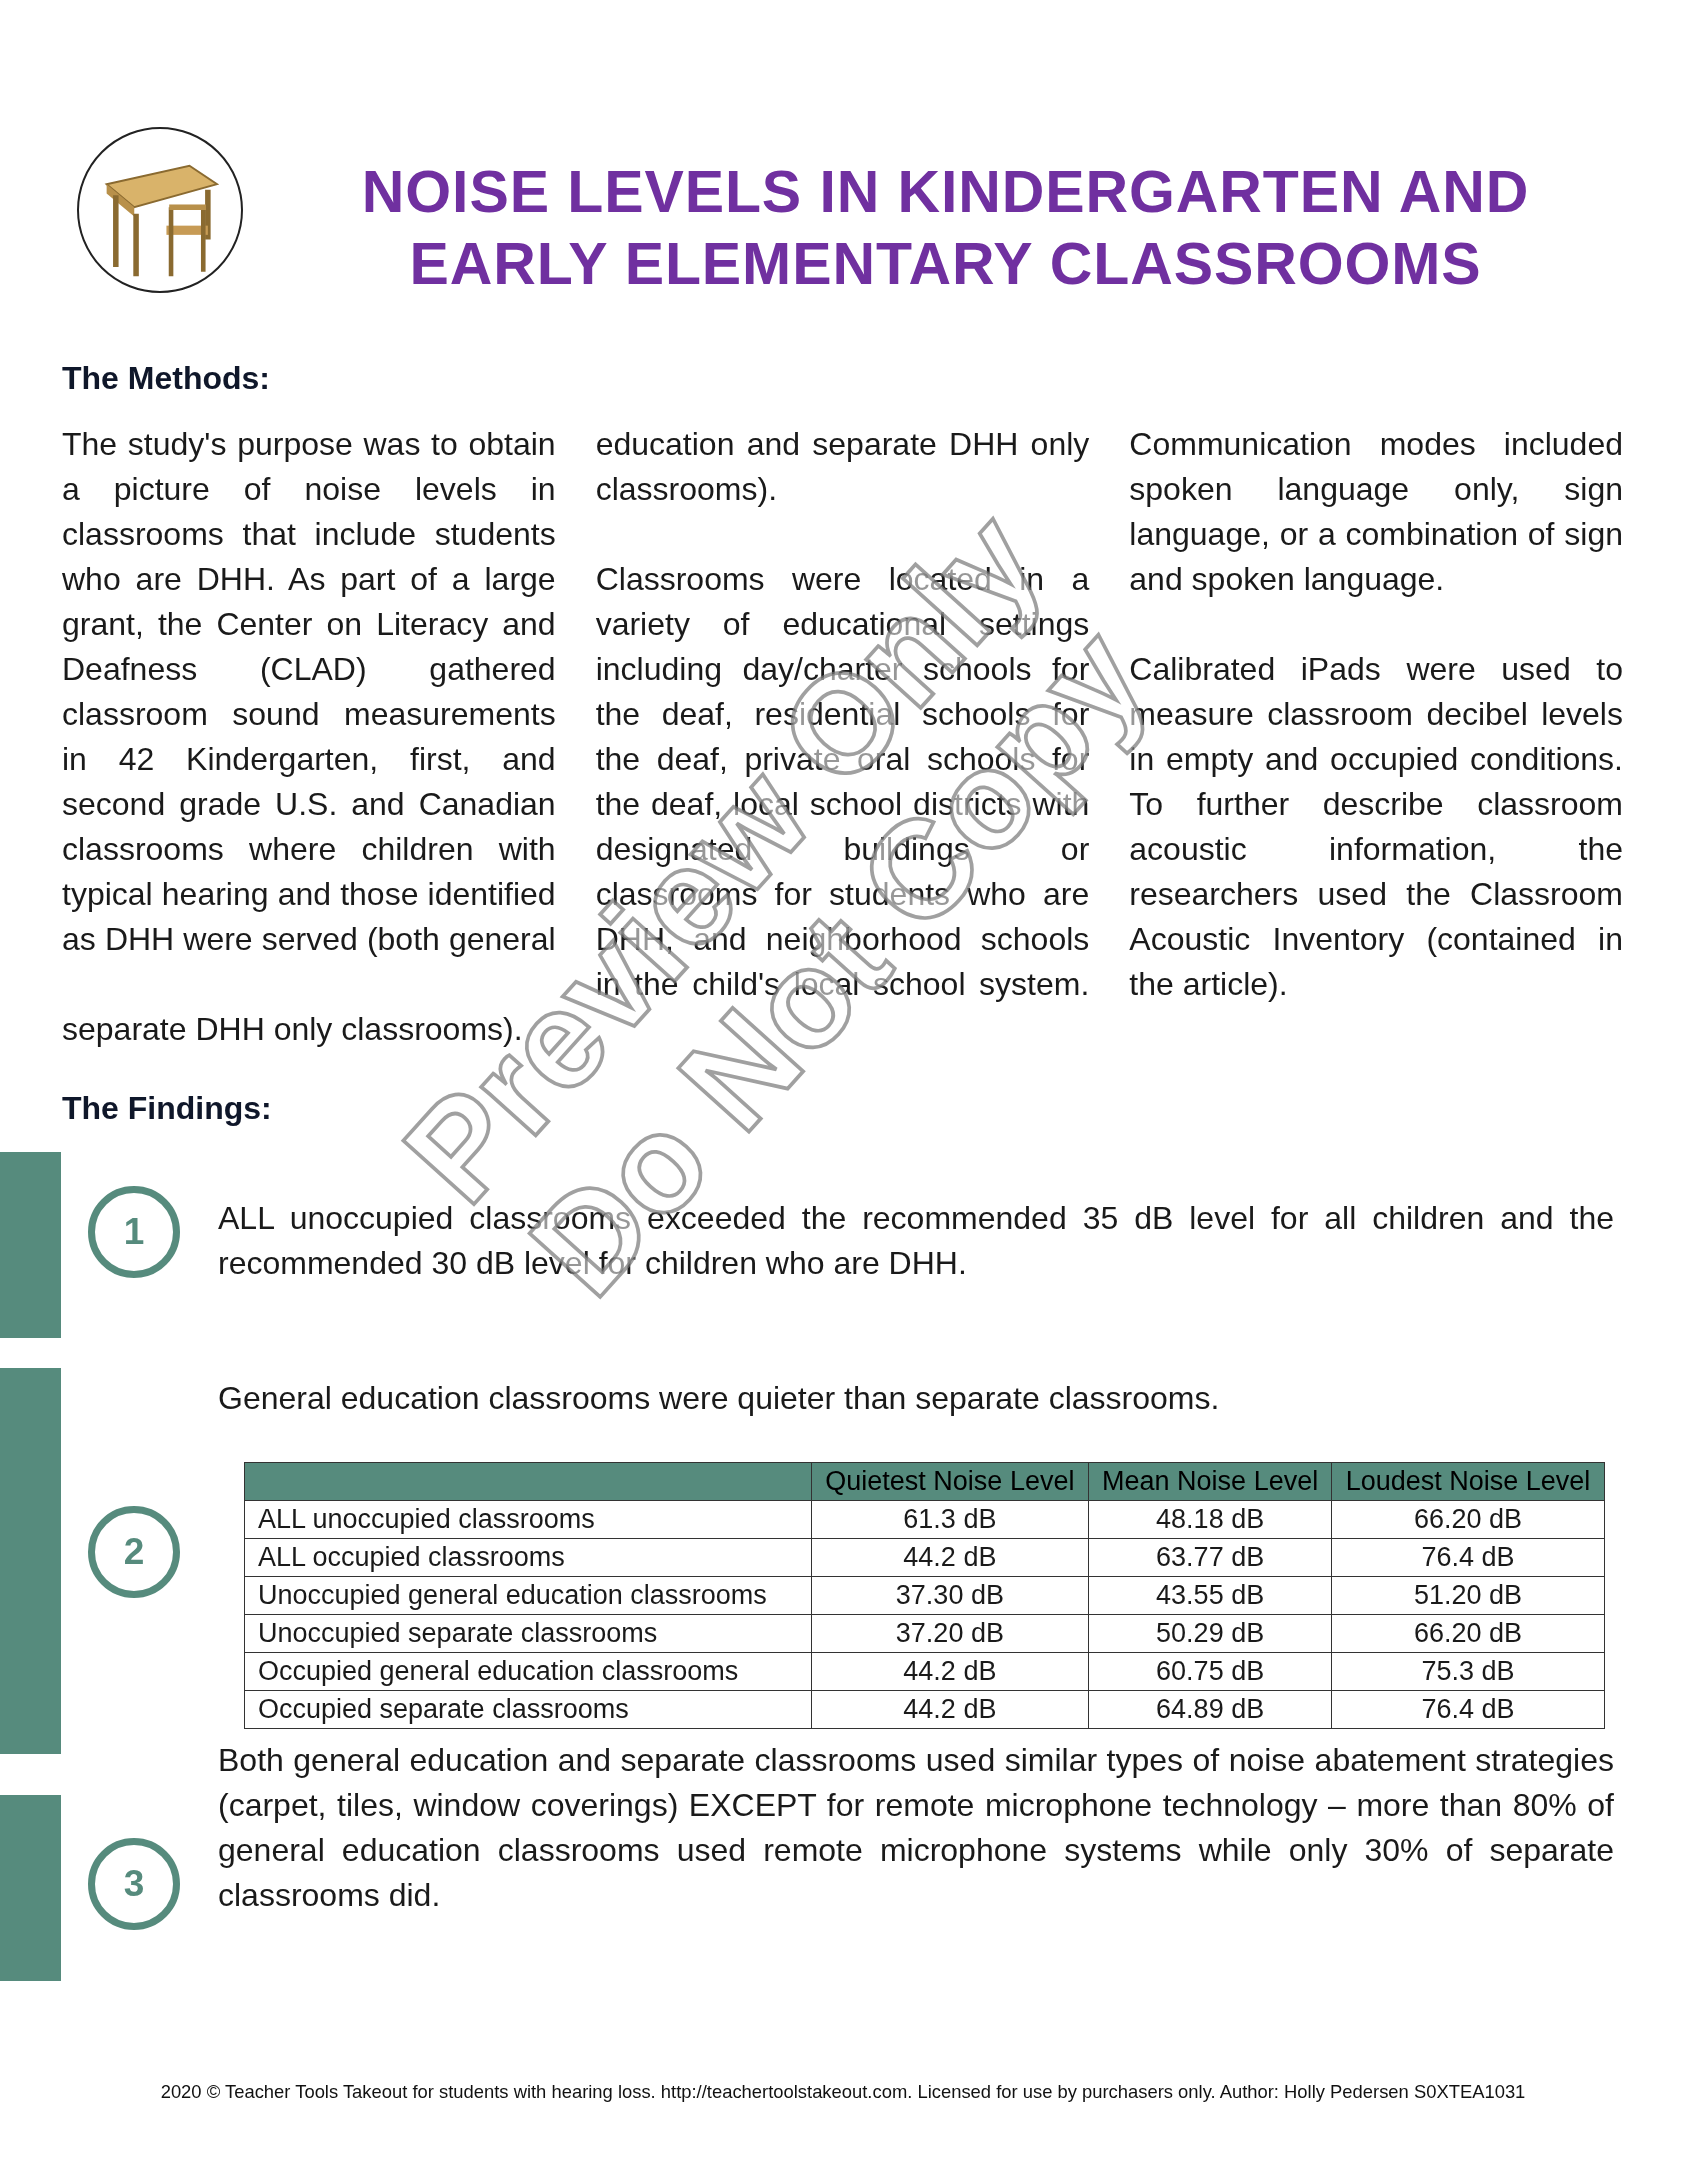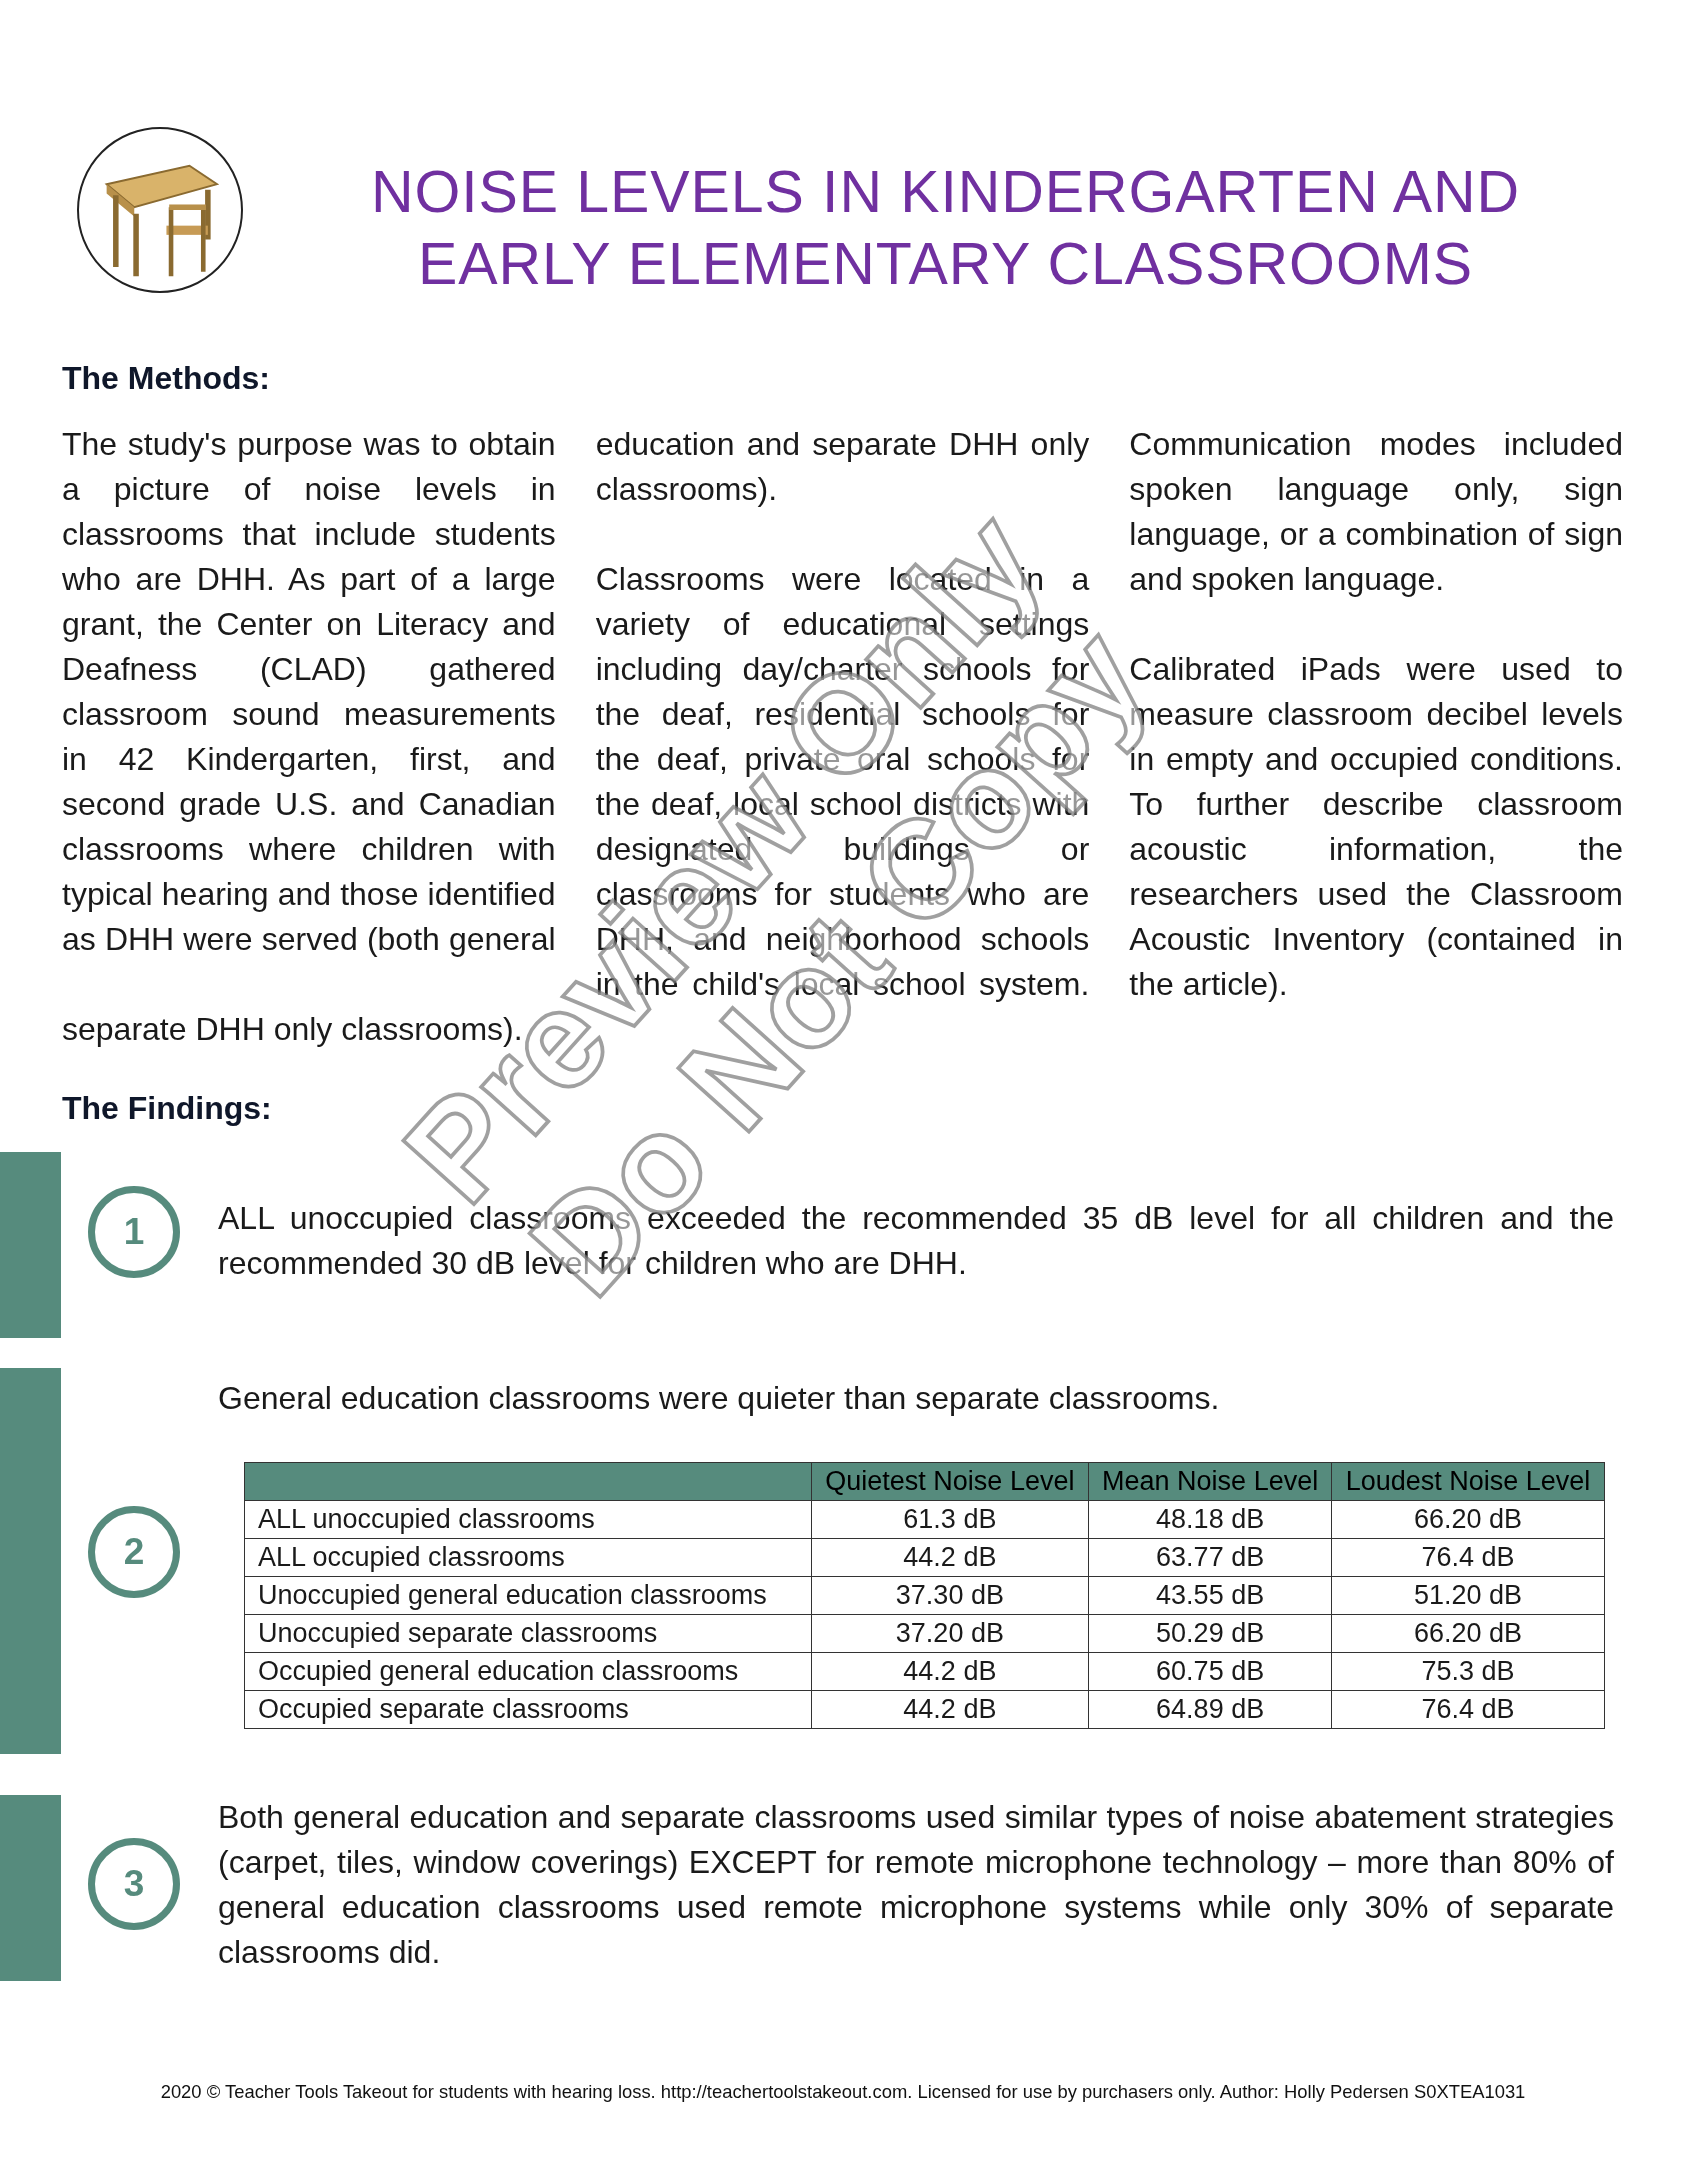--- a/index.html
+++ b/index.html
@@ -1,21 +1,21 @@
 <!DOCTYPE html>
 <html style="font-size:14.7px"><head>
 <meta charset="utf-8">
 <style>
   html, body { margin: 0; padding: 0; background: #ffffff; }
   body { width: 1686px; height: 2182px; position: relative; overflow: hidden;
          font-family: "Liberation Sans", "DejaVu Sans", sans-serif; color: #1a1a1a; }
   .logo { position: absolute; left: 77px; top: 127px; width: 162px; height: 162px; border-radius: 50%;
           border: 2.8px solid #222; background: #fff; overflow: hidden; }
   .title { position: absolute; left: 312px; top: 156px; width: 1267px; text-align: center;
-           color: #7030a0; font-weight: normal; font-size: 59px; line-height: 72px; letter-spacing: 0.9px; }
+           color: #7030a0; font-weight: bold; font-size: 59px; line-height: 72px; letter-spacing: 0.9px; }
   .section-head { position: absolute; left: 62px; font-weight: bold; font-size: 32px; color: #0f172a; }
   .cols { position: absolute; left: 62px; top: 422px; width: 1561px; display: flex; gap: 40px; }
   .col { width: 492px; font-size: 32px; line-height: 45px; text-align: justify; }
   .col p { margin: 0 0 45px 0; }
   .finding-bar { position: absolute; left: 0; width: 61px; background: #568b7d; }
   .circle { position: absolute; left: 88px; width: 92px; height: 92px; border-radius: 50%;
             border: 7.3px solid #568b7d; box-sizing: border-box; display: flex; align-items: center; justify-content: center;
             color: #568b7d; font-weight: bold; font-size: 37px; }
   .ftext { position: absolute; left: 218px; width: 1396px; font-size: 32px; line-height: 45px; text-align: justify; }
   table.data { position: absolute; left: 244px; top: 1462px; width: 1361px; border-collapse: collapse; font-size: 27px; }
@@ -118,21 +118,21 @@
       <td>Occupied separate classrooms</td>
       <td class="num">44.2 dB</td>
       <td class="num">64.89 dB</td>
       <td class="num">76.4 dB</td>
     </tr>
   </tbody>
 </table>
 
 <div class="finding-bar" style="top:1795px; height:186px;"></div>
 <div class="circle" style="top:1838px;">3</div>
-<div class="ftext" style="top:1795px;">Both general education and separate classrooms used similar types of noise abatement strategies (carpet, tiles, window coverings) EXCEPT for remote microphone technology – more than 80% of general education classrooms used remote microphone systems while only 30% of separate classrooms did.</div>
+<div class="ftext" style="top:1738px;">Both general education and separate classrooms used similar types of noise abatement strategies (carpet, tiles, window coverings) EXCEPT for remote microphone technology – more than 80% of general education classrooms used remote microphone systems while only 30% of separate classrooms did.</div>
 
 <div class="footer">2020 © Teacher Tools Takeout for students with hearing loss. http://teachertoolstakeout.com. Licensed for use by purchasers only. Author: Holly Pedersen  S0XTEA1031</div>
 
 <div class="watermark">
   <div>Preview Only</div>
   <div>Do Not Copy</div>
 </div>
 
 
 </body></html>

